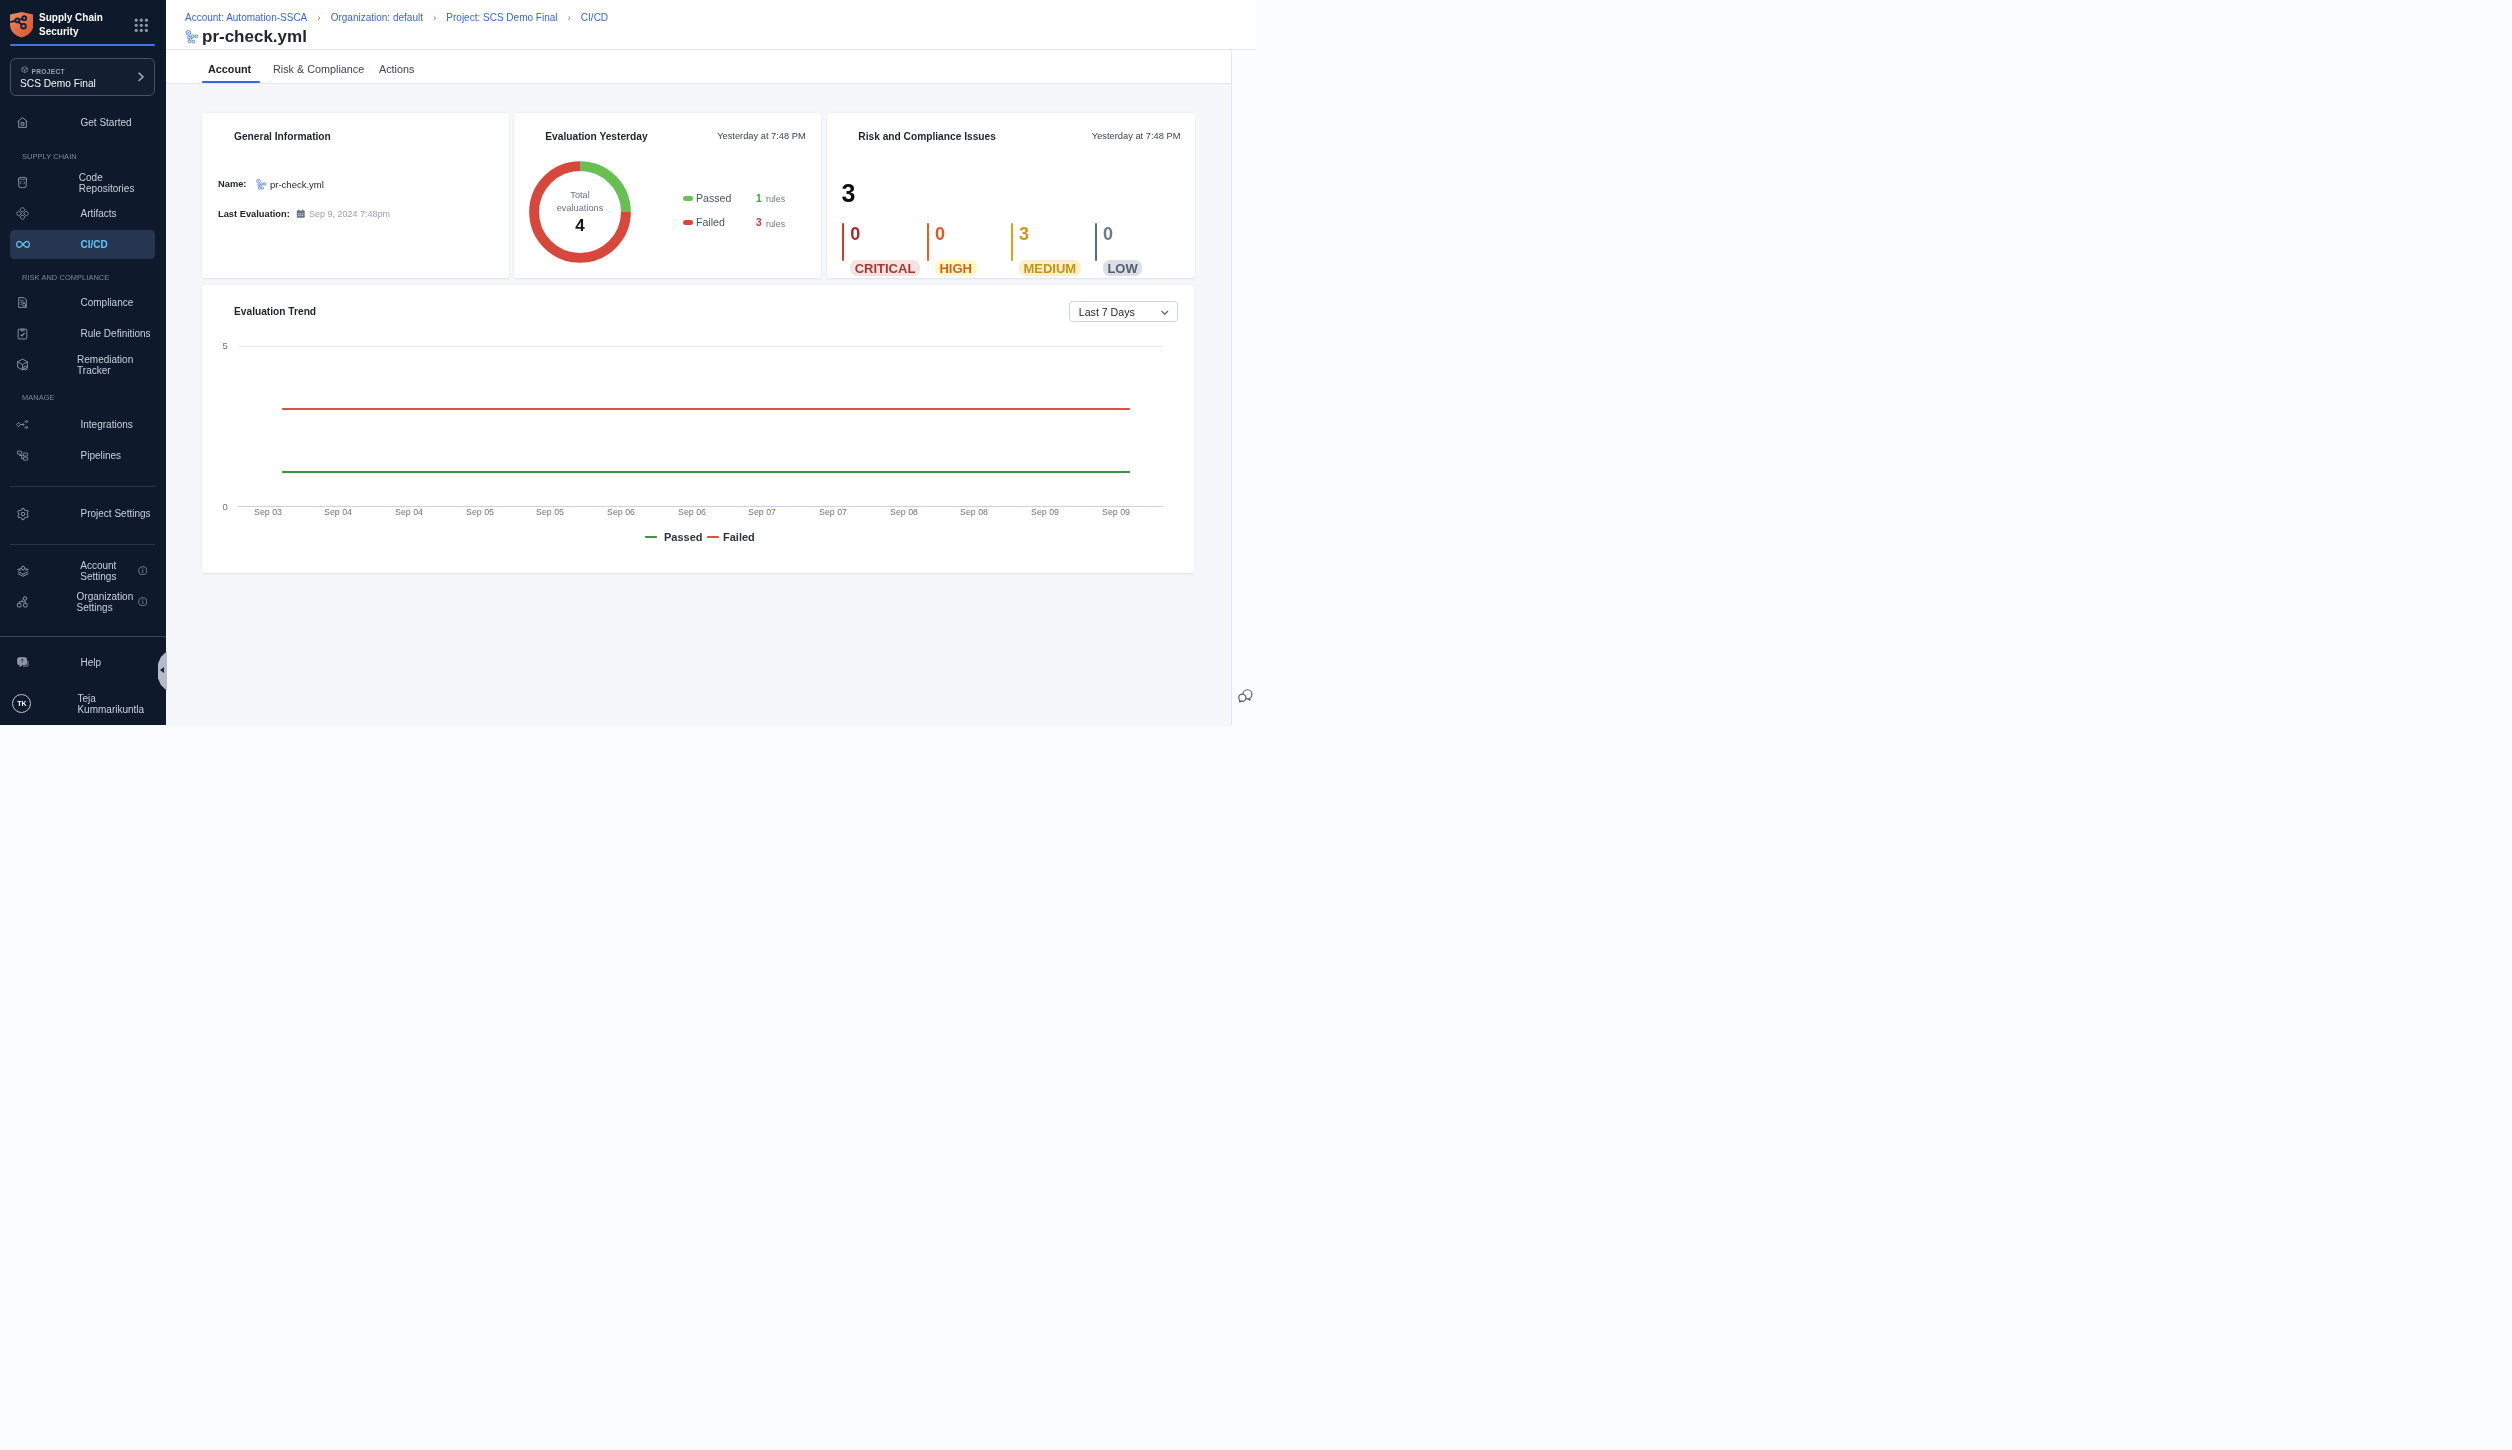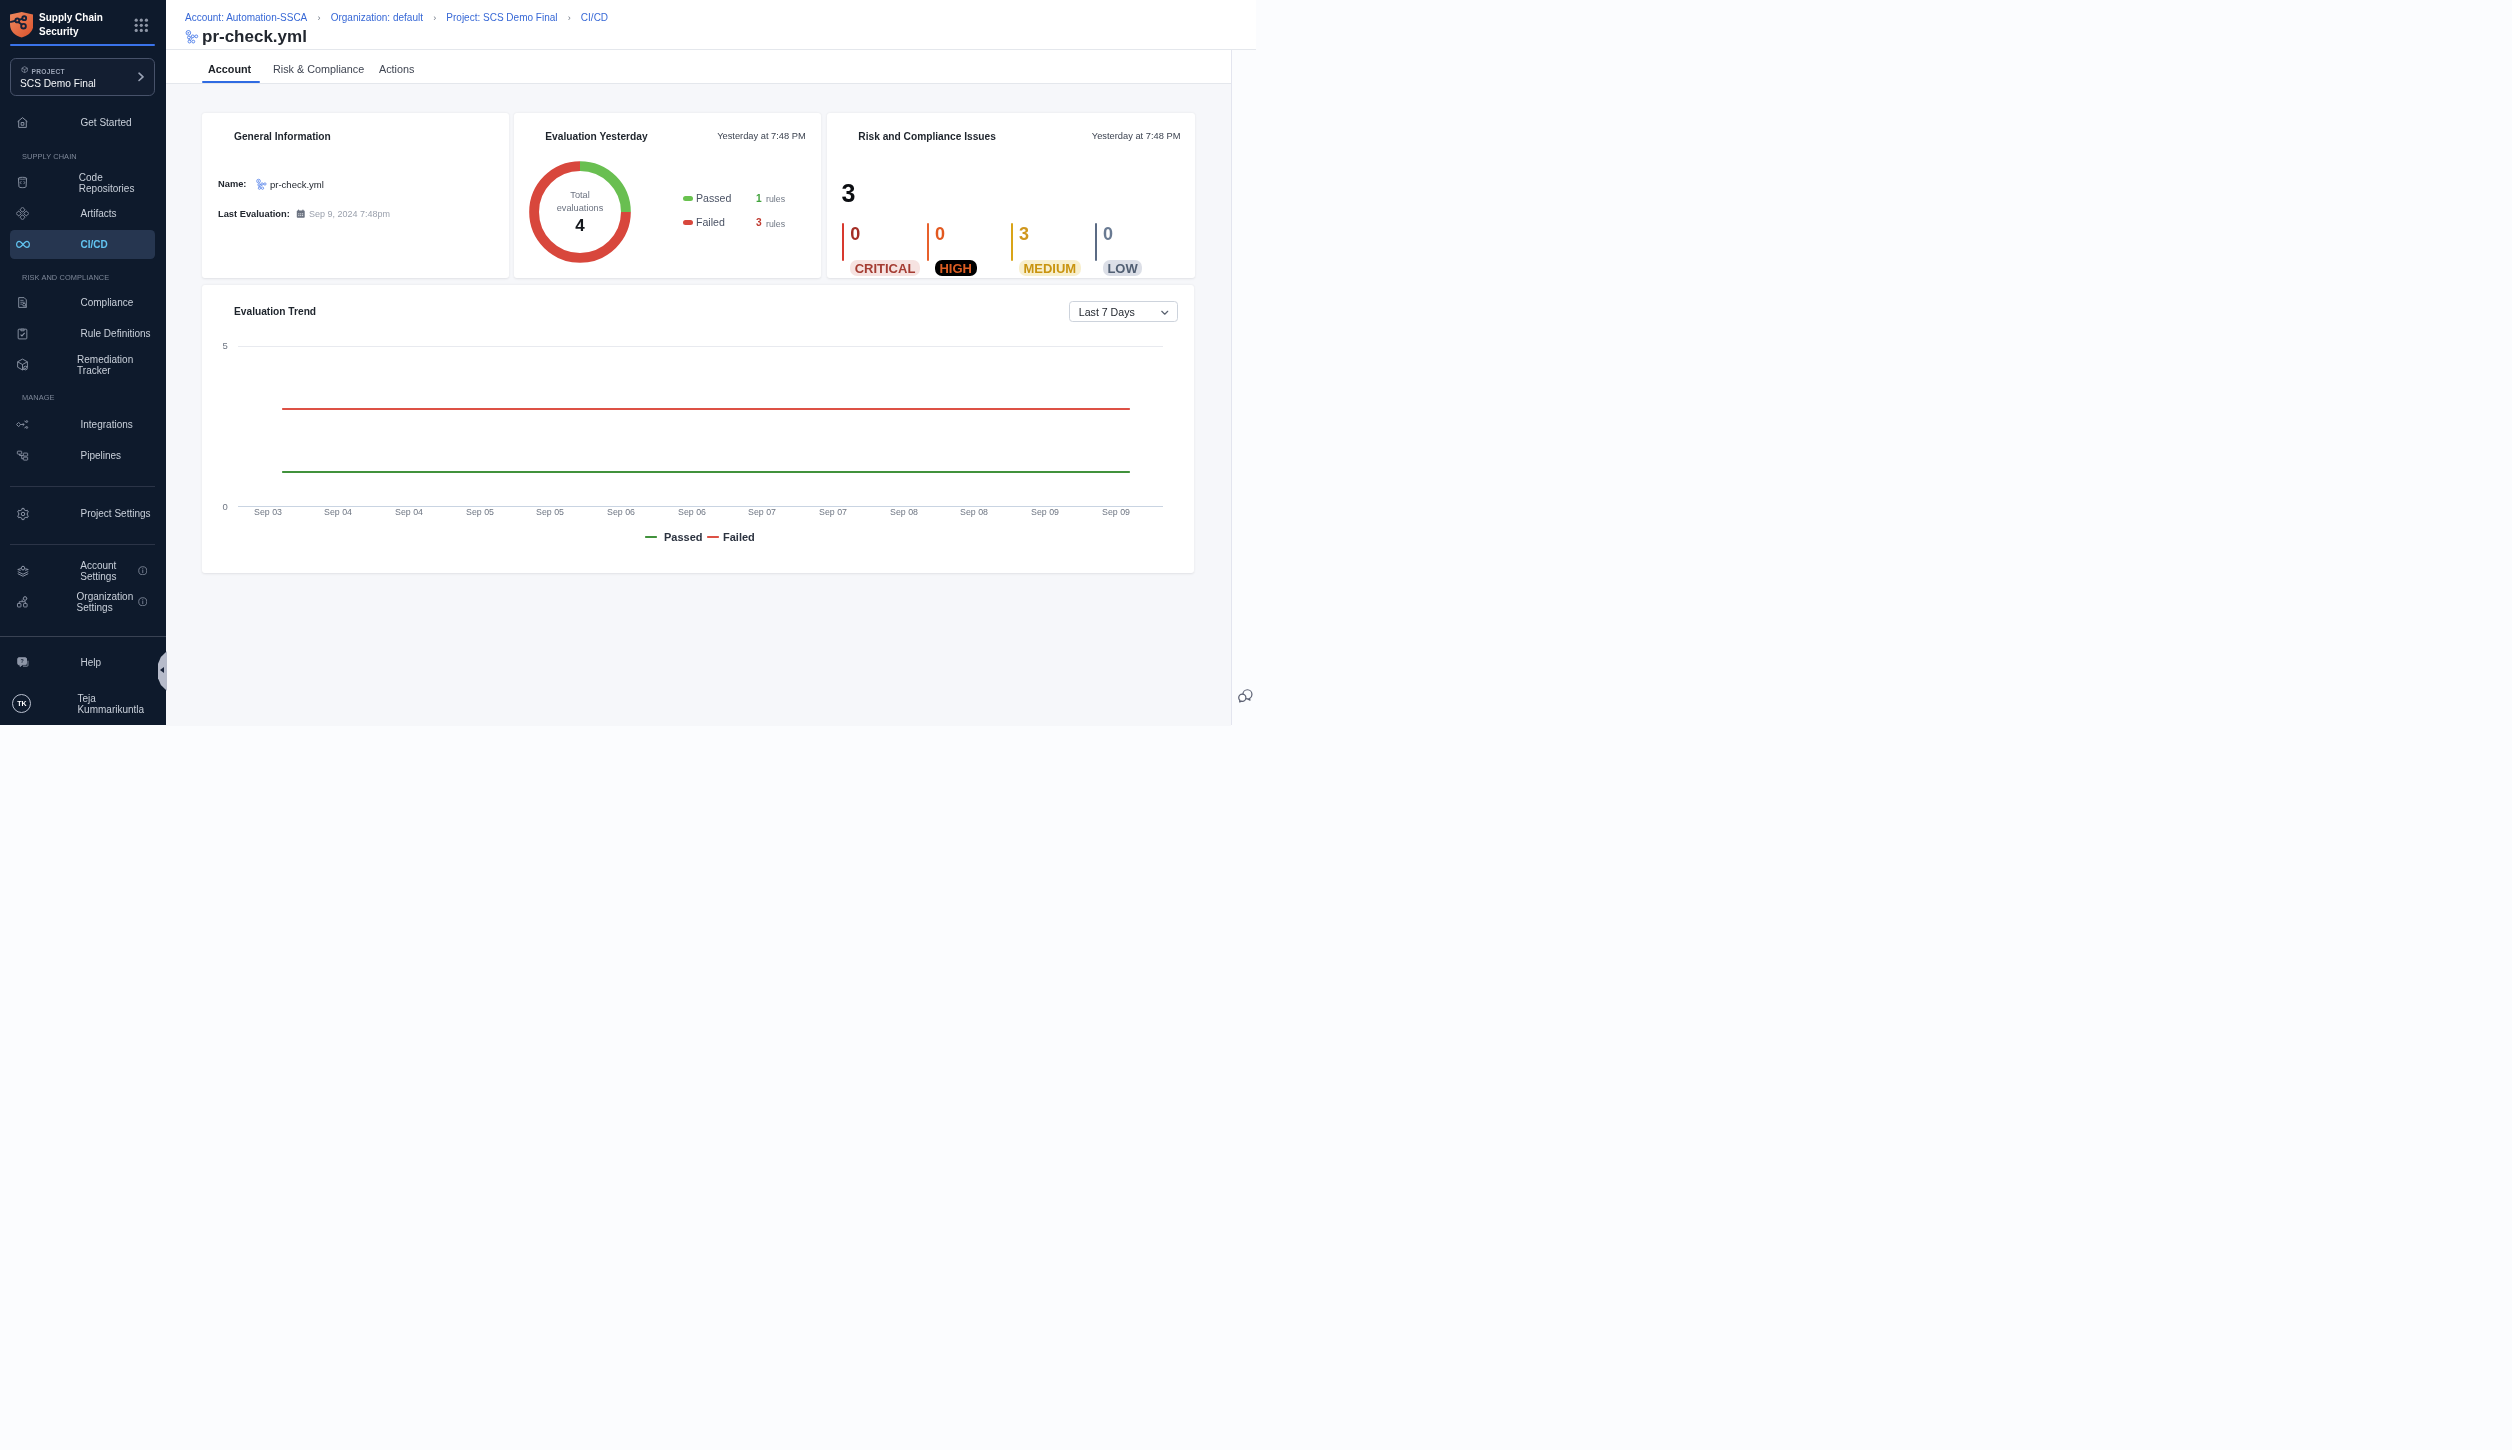--- a/index.html
+++ b/index.html
@@ -360,21 +360,21 @@
     <div class="tstamp" style="right:14.6px;top:18px">Yesterday at 7:48 PM</div>
     <div class="abs" style="left:14.6px;top:66px;font-size:25px;font-weight:700;color:#0c0e12;line-height:29px">3</div>
     <div class="sev" style="left:15.3px">
       <div class="sevbar" style="background:#d8392e"></div>
       <div class="sevnum" style="color:#a42e26">0</div>
       <div class="sevpill" style="background:#f6e3e1;color:#a43c32">CRITICAL</div>
     </div>
     <div class="sev" style="left:100px">
       <div class="sevbar" style="background:#e8602b"></div>
       <div class="sevnum" style="color:#e2581f">0</div>
-      <div class="sevpill" style="background:#000000;color:#dd5e23">HIGH</div>
+      <div class="sevpill" style="background:#fef9c3;color:#dd5e23">HIGH</div>
     </div>
     <div class="sev" style="left:184px">
       <div class="sevbar" style="background:#d9a418"></div>
       <div class="sevnum" style="color:#d0971d">3</div>
       <div class="sevpill" style="background:#f8efcd;color:#c9940f">MEDIUM</div>
     </div>
     <div class="sev" style="left:268px">
       <div class="sevbar" style="background:#5b6b84"></div>
       <div class="sevnum" style="color:#697a92">0</div>
       <div class="sevpill" style="background:#dcdfe7;color:#515f73">LOW</div>

